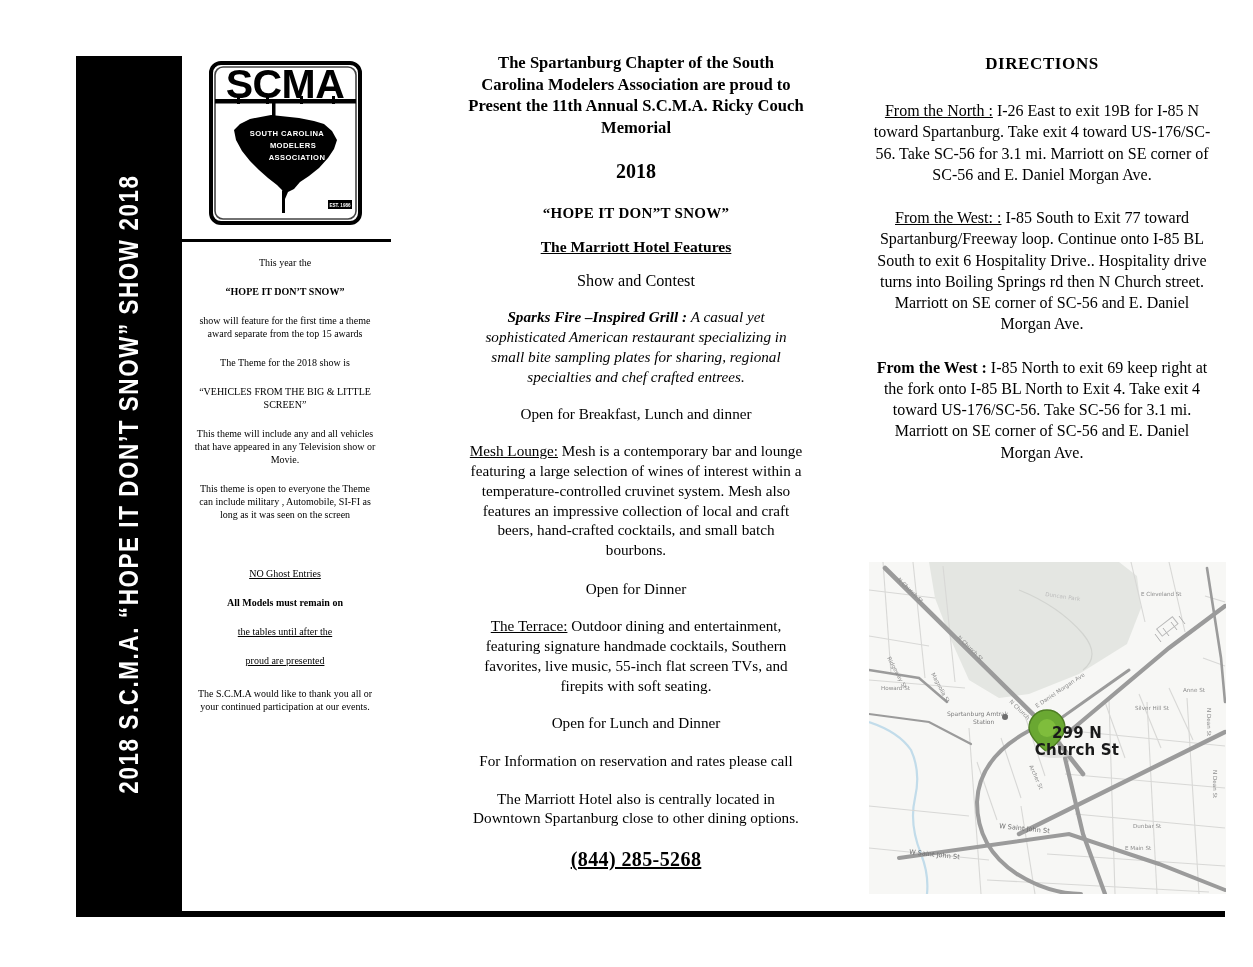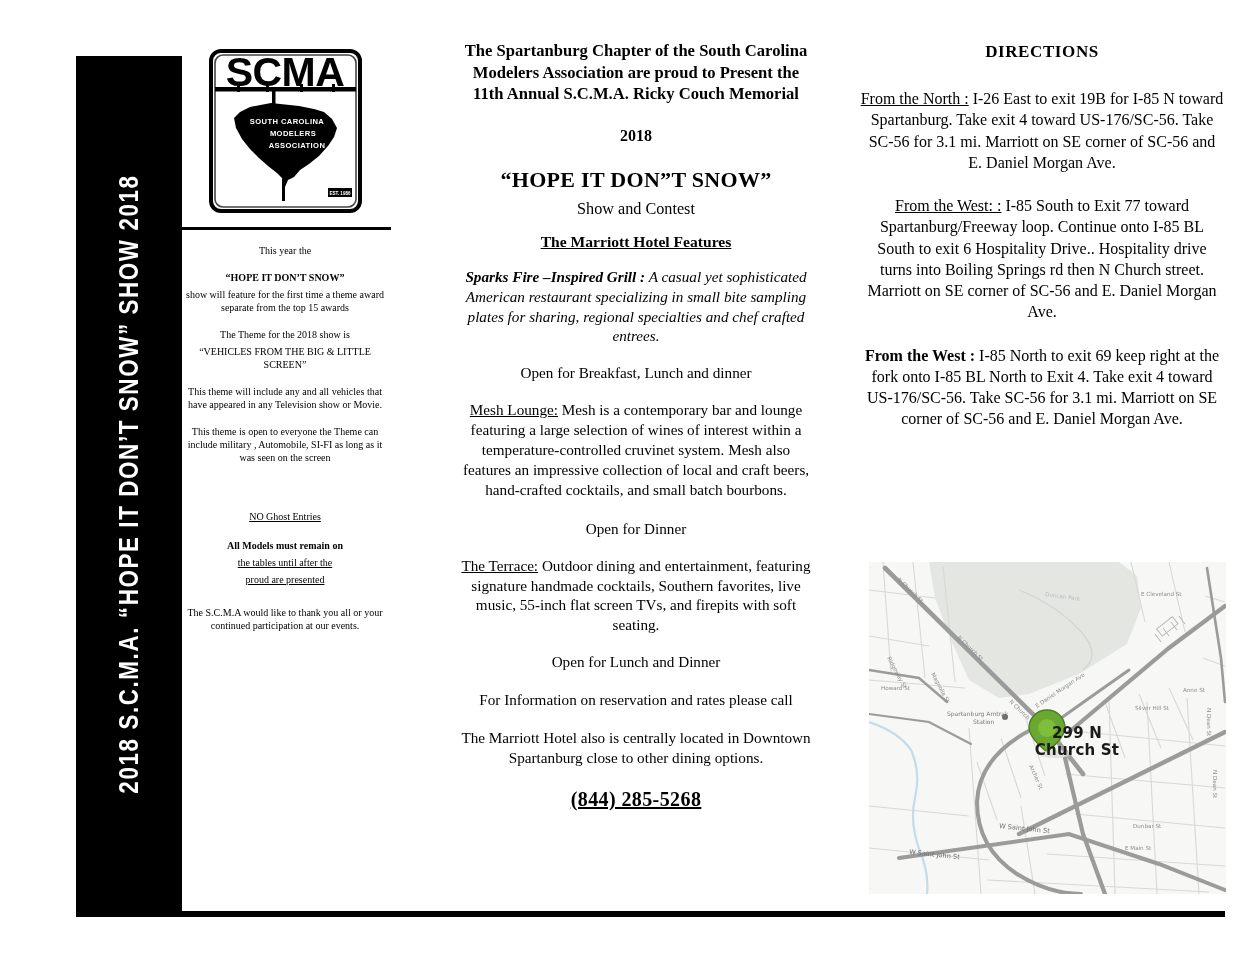--- a/index.html
+++ b/index.html
@@ -50,21 +50,21 @@
     width: 1149px;
     height: 6px;
     background: #000000;
   }
 
   
   .col {
     position: absolute;
     text-align: center;
   }
-  #col-left   { left: 176px; top: 46px;  width: 218px; }
+  #col-left   { left: 176px; top: 58px;  width: 218px; }
   #col-center { left: 452px; top: 36px;  width: 368px; }
   #col-right  { left: 856px; top: 38px;  width: 372px; }
 
   
   #logo-wrap {
     width: 100%;
     display: flex;
     justify-content: center;
     align-items: flex-start;
   }
@@ -76,21 +76,21 @@
 
   #logo-rule {
     margin: 9px auto 0 auto;
     width: 212px;
     height: 3px;
     background: #000000;
   }
 
   
   p {
-    margin: 4px;
+    margin: 16px;
   }
   .blk { margin-top: 14px; }
   .p-left {
     font-size: 10px;
     line-height: 1.30;
   }
   .p-center {
     font-size: 15.2px;
     line-height: 1.31;
   }
@@ -102,26 +102,26 @@
   .bu { font-weight: normal; text-decoration: underline; }
 
   
   #center-title {
     font-weight: bold;
     font-size: 16.6px;
     line-height: 1.30;
   }
   #center-year {
     font-weight: bold;
-    font-size: 16px;
+    font-size: 20px;
     margin-top: 22px;
   }
   #center-theme {
     font-weight: bold;
-    font-size: 22px;
+    font-size: 15px;
     margin-top: 22px;
     letter-spacing: 0.3px;
   }
   #center-subtitle {
     font-size: 16.2px;
     margin-top: 7px;
   }
   #center-features {
     font-weight: bold;
     text-decoration: underline;
@@ -238,23 +238,23 @@
 </div>
 
 <div class="col" id="col-center">
 
   <p id="center-title">The Spartanburg Chapter of the South Carolina Modelers Association are proud to Present the 11th Annual S.C.M.A. Ricky Couch Memorial</p>
 
   <p id="center-year">2018</p>
 
   <p id="center-theme">“HOPE IT DON”T SNOW”</p>
 
+  <p id="center-features">The Marriott Hotel Features</p>
+
   <p id="center-subtitle">Show and Contest</p>
-
-  <p id="center-features">The Marriott Hotel Features</p>
 
   <p class="p-center" style="margin-top:16px;font-style:italic;">
     <span class="b">Sparks Fire –Inspired Grill :</span><span> A casual yet sophisticated  American  restaurant specializing in small bite sampling plates for sharing, regional specialties and chef crafted entrees.</span>
   </p>
   <p class="p-center" style="margin-top:17px;">Open for Breakfast, Lunch and dinner</p>
 
   <p class="p-center" style="margin-top:17px;">
     <span class="bu">Mesh Lounge:</span><span> Mesh is a contemporary bar and lounge featuring a large selection of wines of interest within a temperature-controlled cruvinet system. Mesh also features an impressive collection of local and craft beers, hand-crafted cocktails, and small batch bourbons.</span>
   </p>
   <p class="p-center" style="margin-top:19px;">Open for Dinner</p>

